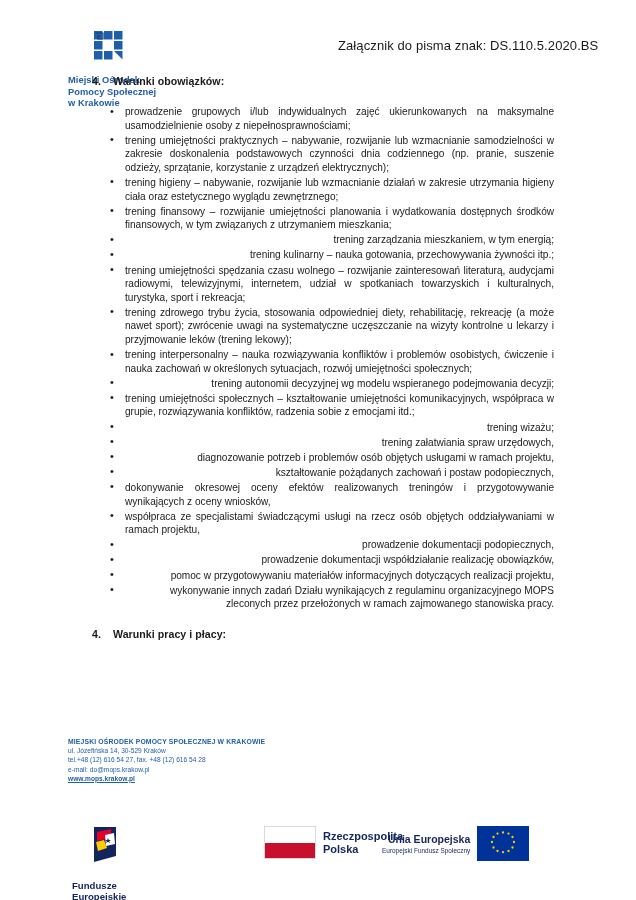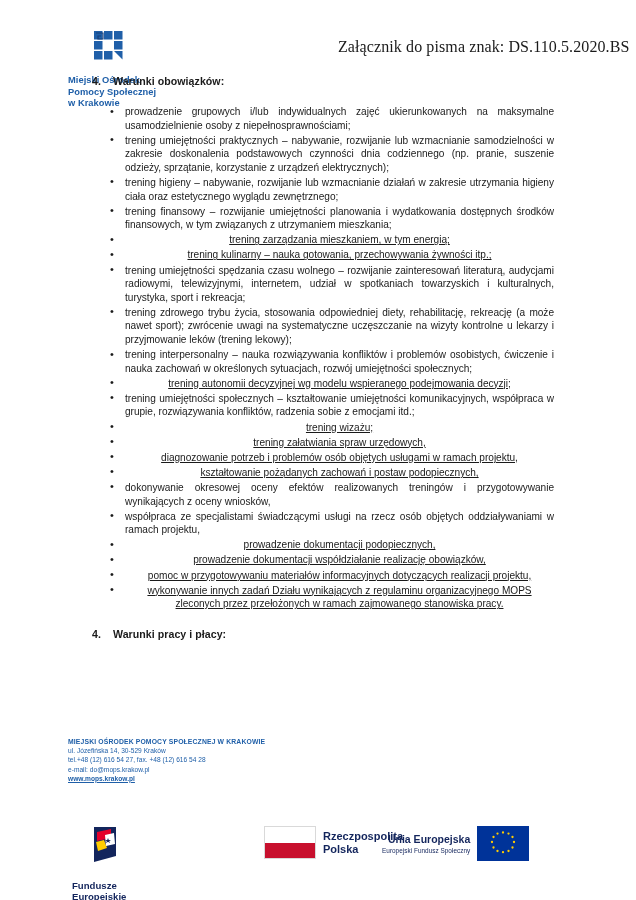--- a/index.html
+++ b/index.html
@@ -51,24 +51,23 @@
     line-height: 11.6px;
     font-weight: bold;
     color: #1f5fa8;
     letter-spacing: 0.05px;
     white-space: pre-line;
   }
   .doc-ref {
     position: absolute;
     left: 338px;
     top: 38px;
-    font-size: 16px;
+    font-size: 13px;
     color: #1a1a1a;
     letter-spacing: 0.1px;
-    font-family: Liberation Serif, serif;
   }
 
   
   .content {
     position: absolute;
     left: 92px;
     top: 74px;
     width: 478px;
   }
 
@@ -106,22 +105,21 @@
   ul.bullets > li::before {
     content: "\2022";
     position: absolute;
     left: 2px;
     top: -0.5px;
     font-size: 11px;
     line-height: 13.6px;
     color: #1a1a1a;
   }
   ul.bullets > li.nojust {
-    text-align: center;
-    text-decoration: underline;
+    text-align: right;
   }
 
   .gap-before {
     margin-top: 16px;
   }
 
   
   .footer-contact {
     position: absolute;
     left: 68px;

